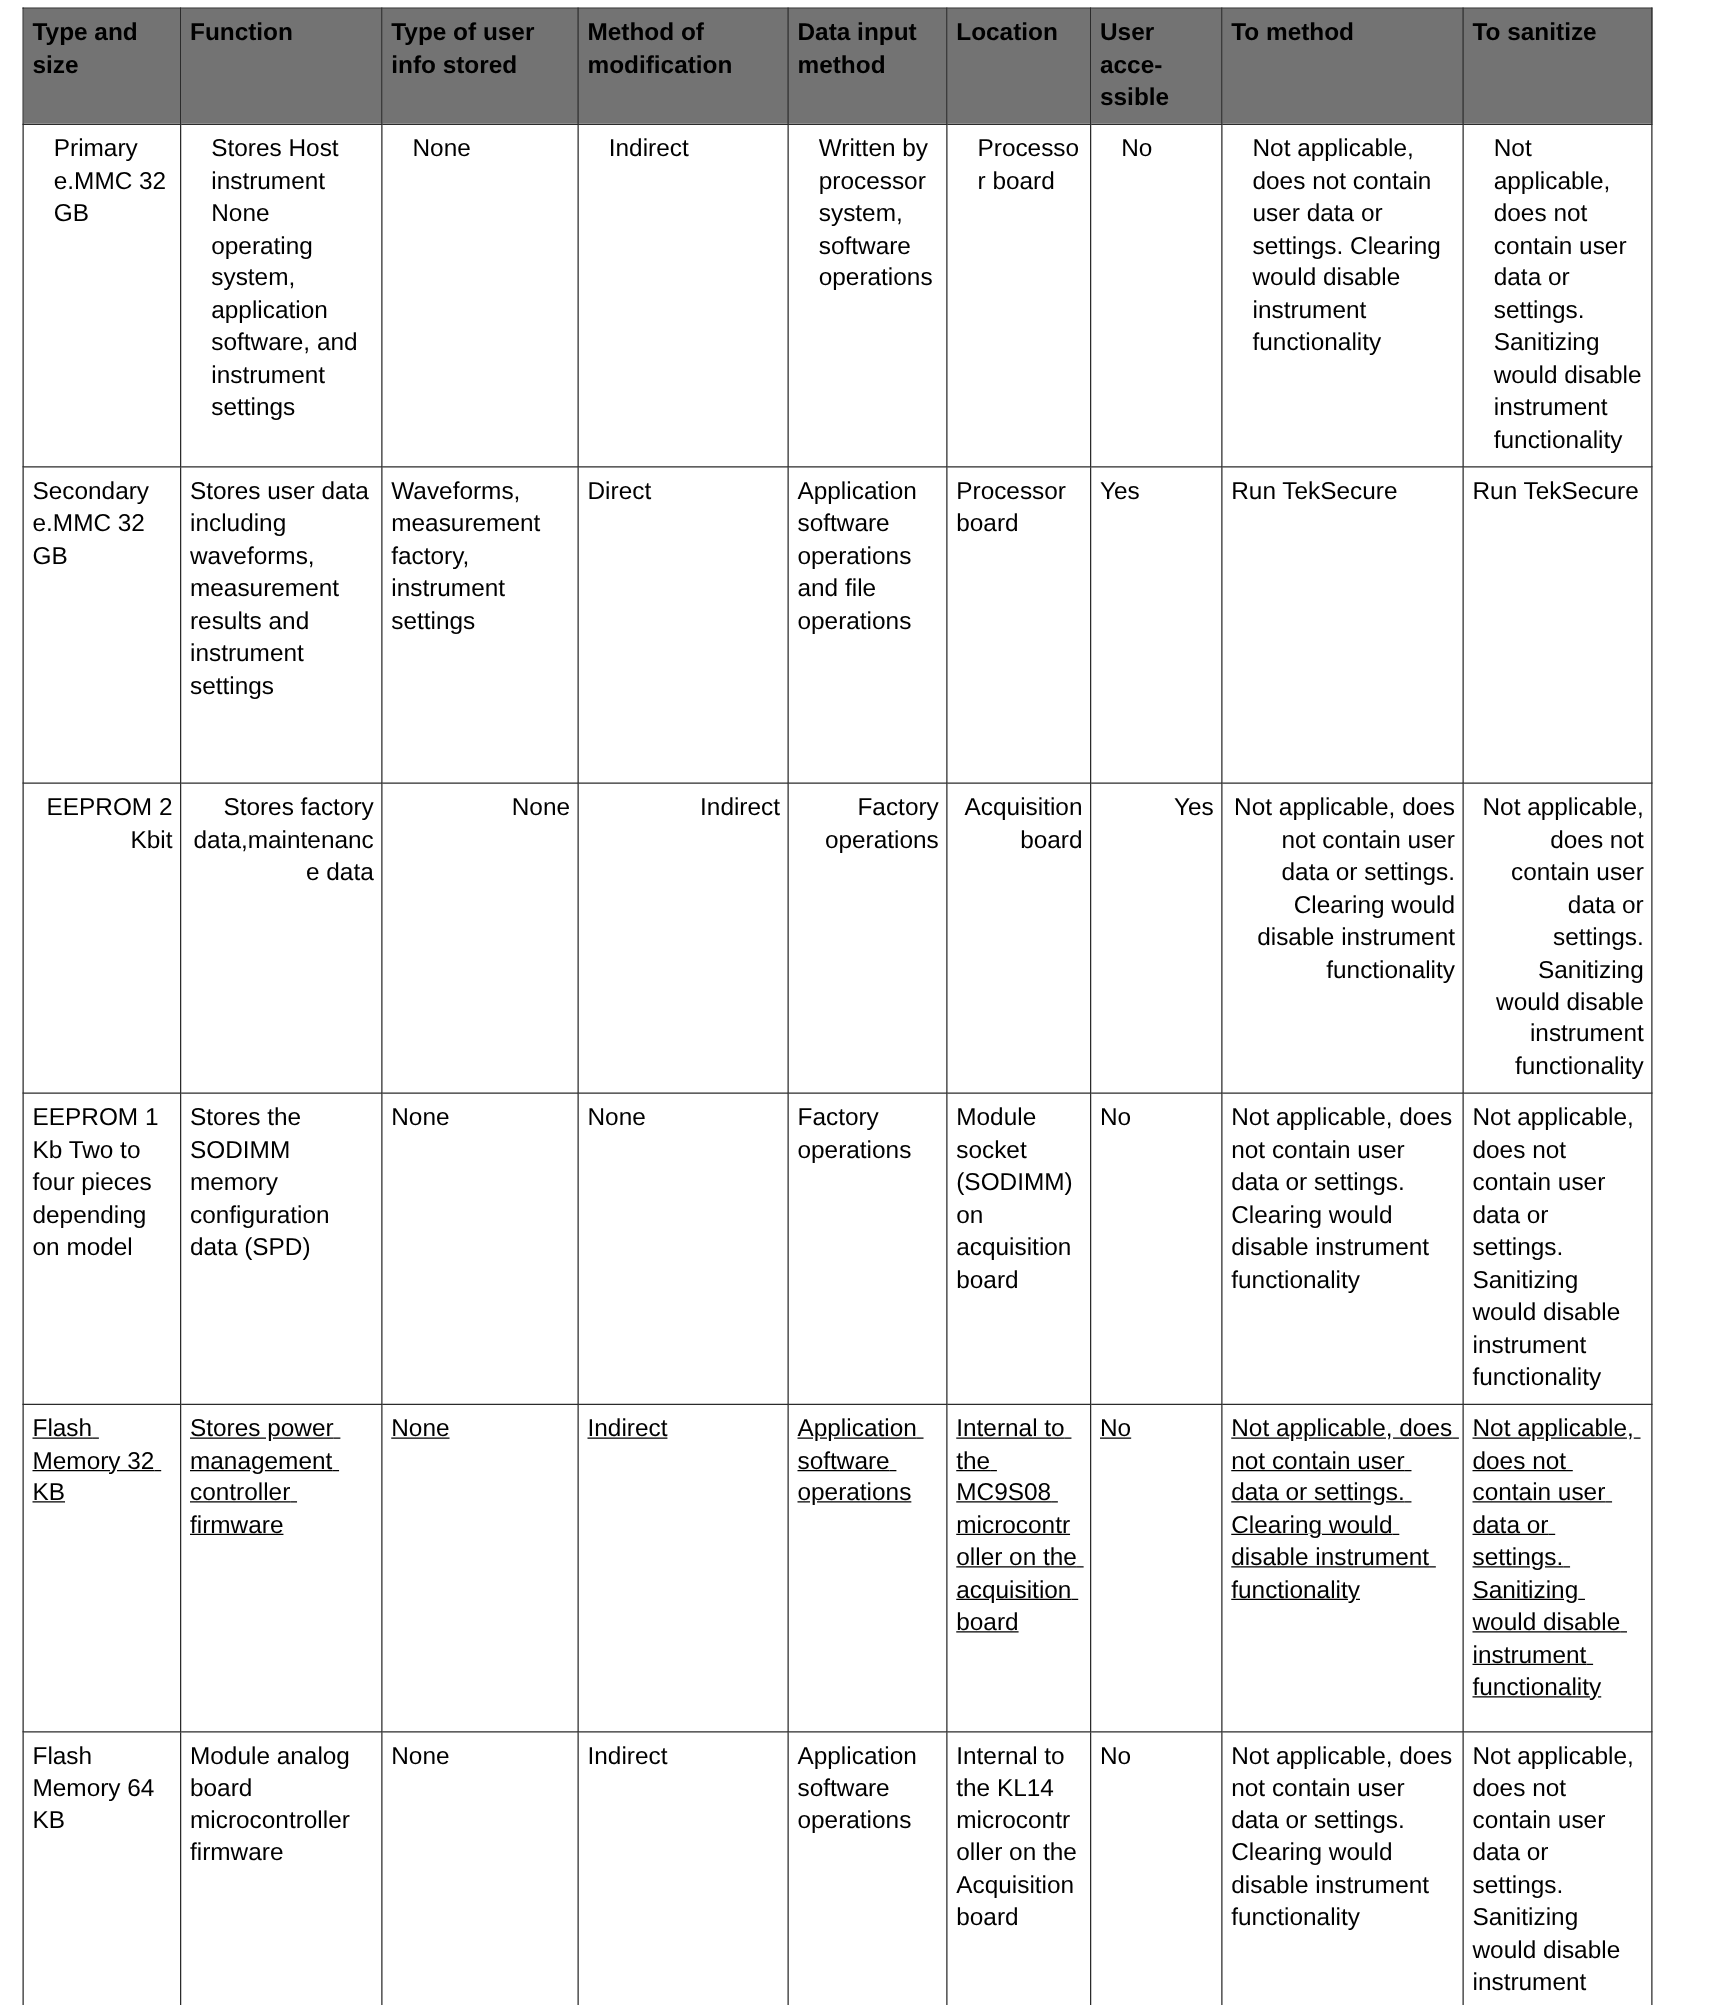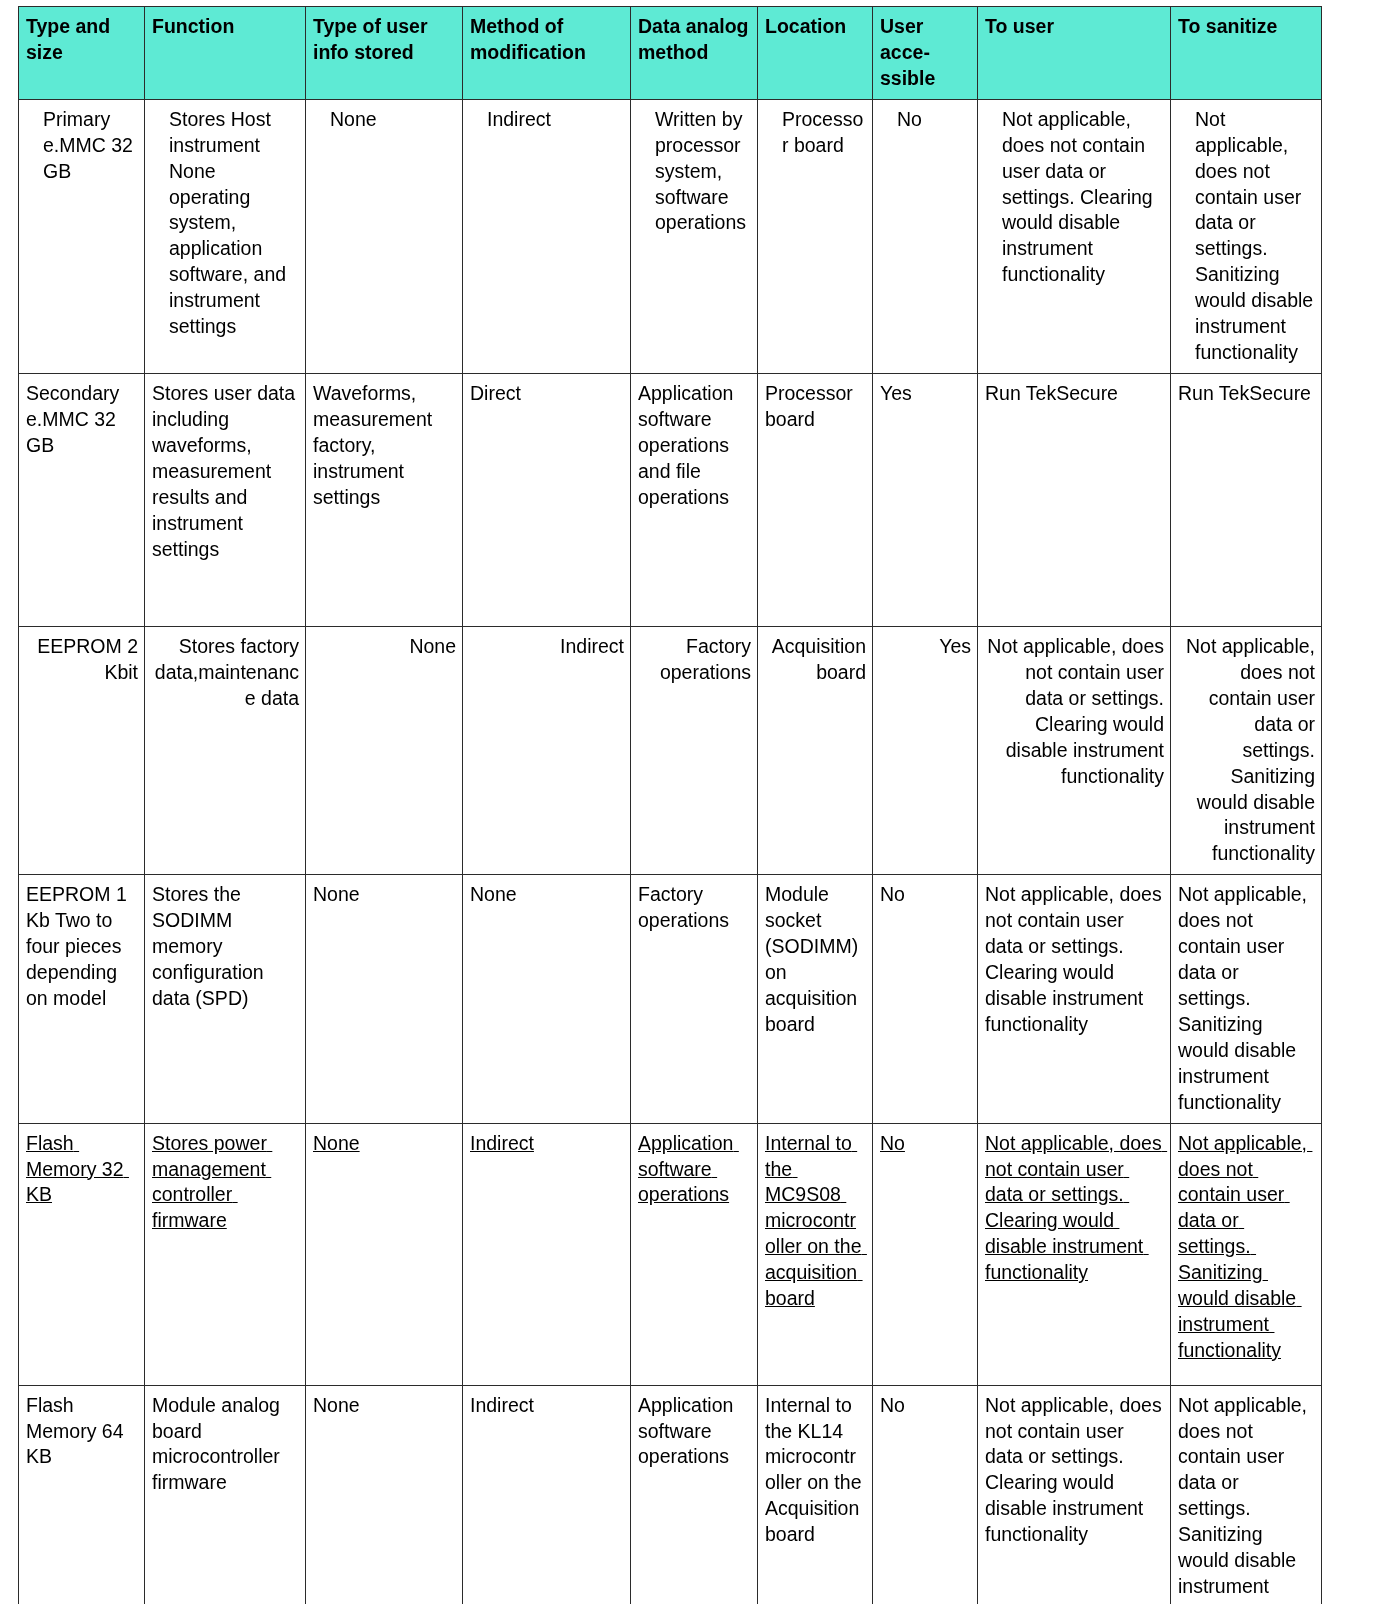--- a/index.html
+++ b/index.html
@@ -32,21 +32,21 @@
     vertical-align: top;
     text-align: left;
     padding: 7px 6px 7px 7px;
     font-size: 19.5px;
     line-height: 1.33;
     word-wrap: break-word;
     overflow-wrap: break-word;
     hyphens: none;
   }
   table.memory-table thead th {
-    background: #5eead4;
+    background: #737373;
     font-weight: bold;
     height: 84px;
     box-sizing: border-box;
   }
   table.memory-table tbody td {
     font-weight: normal;
     background: #ffffff;
   }
   
   col.c0 { width: 126px; }
@@ -93,30 +93,30 @@
         <th>
             <span class="cell-text">Function</span>
           </th>
         <th>
             <span class="cell-text">Type of user info stored</span>
           </th>
         <th>
             <span class="cell-text">Method of modification</span>
           </th>
         <th>
-            <span class="cell-text">Data analog method</span>
+            <span class="cell-text">Data input method</span>
           </th>
         <th>
             <span class="cell-text">Location</span>
           </th>
         <th>
             <span class="cell-text">User acce-ssible</span>
           </th>
         <th>
-            <span class="cell-text">To user</span>
+            <span class="cell-text">To method</span>
           </th>
         <th>
             <span class="cell-text">To sanitize</span>
           </th>
       </tr>
     </thead>
     <tbody>
       <tr class="r0">
         <td>
             <span class="cell-text">Primary e.MMC 32 GB</span>

